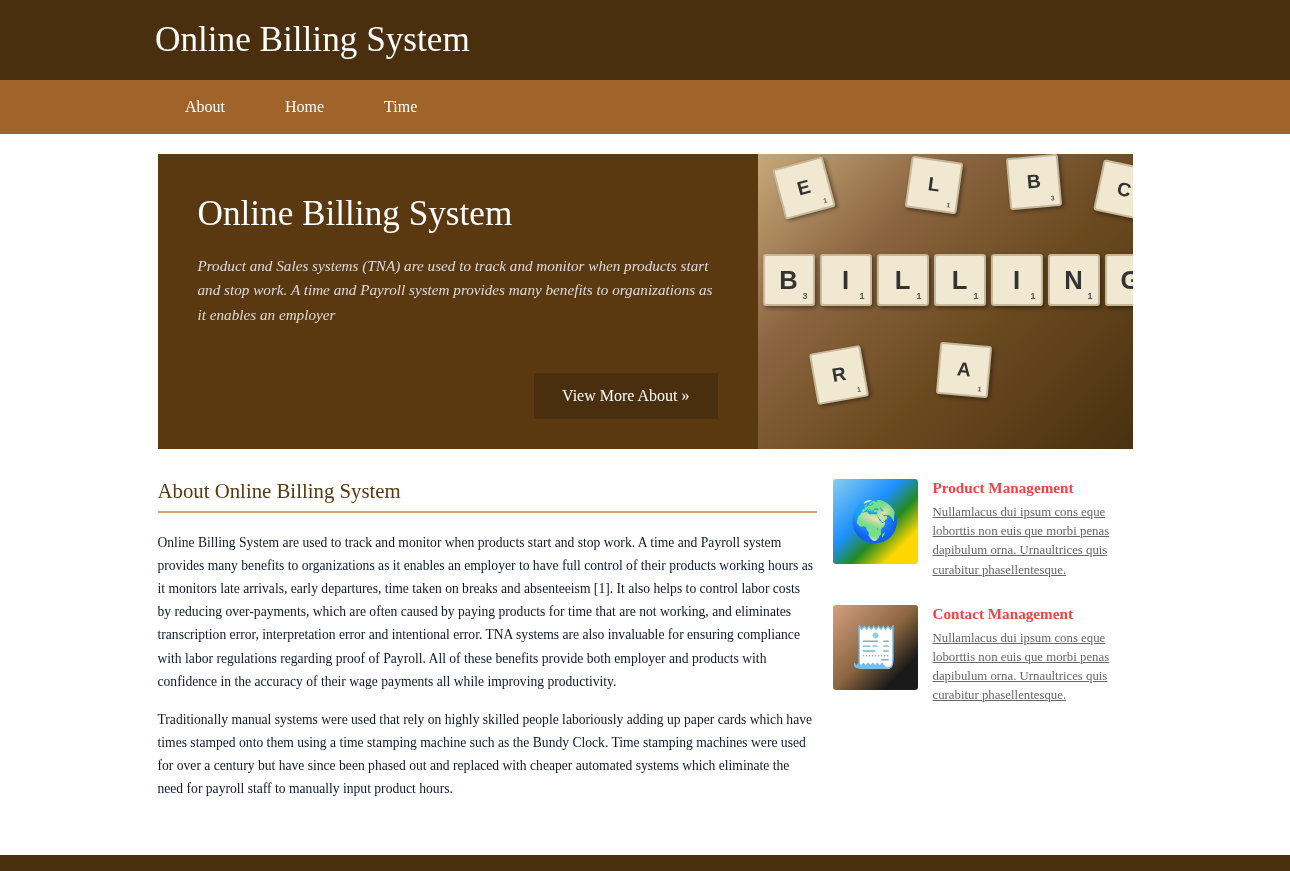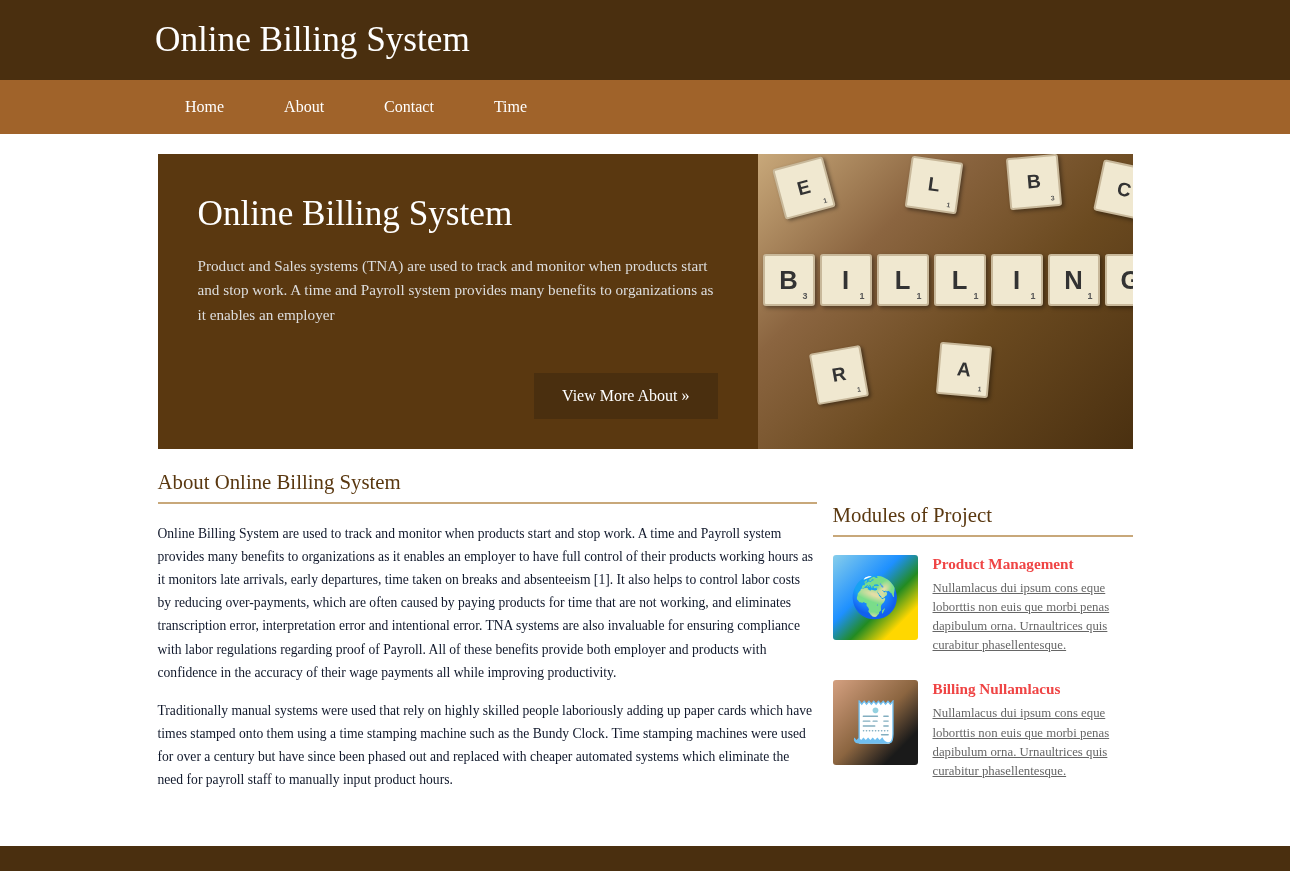--- a/index.html
+++ b/index.html
@@ -49,20 +49,21 @@
       color: #fff;
       font-size: 2.2em;
       font-weight: normal;
       margin-bottom: 20px;
     }
     #hero-left p {
       color: #ddd;
       font-size: 0.95em;
       line-height: 1.6;
       flex: 1;
+      font-style: italic;
     }
     #hero-btn {
       margin-top: 20px;
       align-self: flex-end;
     }
     #hero-btn button {
       background-color: #4a2f0f;
       color: #fff;
       border: none;
       padding: 14px 28px;
@@ -105,24 +106,23 @@
       position: absolute;
       bottom: 3px;
       right: 5px;
       font-size: 0.35em;
       color: #555;
     }
 
     
     #main {
       width: 975px;
-      margin: 21px auto;
+      margin: 30px auto;
       display: flex;
       gap: 16px;
-      align-items: flex-end;
     }
     #about-section {
       flex: 1;
     }
     #about-section h3 {
       color: #5a3810;
       font-size: 1.3em;
       font-weight: normal;
       border-bottom: 2px solid #c8a87a;
       padding-bottom: 8px;
@@ -197,23 +197,22 @@
     }
   </style>
 </head>
 <body>
 
 <div id="header">
   <h1>Online Billing System</h1>
 </div>
 
 <div id="nav">
+  <div class="nav-item">About</div>
   <div class="nav-item">Home</div>
-  <div class="nav-item">About</div>
-  <div class="nav-item">Contact</div>
   <div class="nav-item">Time</div>
 </div>
 
 <div id="hero">
   <div id="hero-left">
     <h2>Online Billing System</h2>
     <p>Product and Sales systems (TNA) are used to track and monitor when products start and stop work. A time and Payroll system provides many benefits to organizations as it enables an employer</p>
     <div id="hero-btn">
       <button>View More About »</button>
     </div>
@@ -242,38 +241,37 @@
 
 <div id="main">
 
   <div id="about-section">
     <h3>About Online Billing System</h3>
     <p>Online Billing System are used to track and monitor when products start and stop work. A time and Payroll system provides many benefits to organizations as it enables an employer to have full control of their products working hours as it monitors late arrivals, early departures, time taken on breaks and absenteeism [1]. It also helps to control labor costs by reducing over-payments, which are often caused by paying products for time that are not working, and eliminates transcription error, interpretation error and intentional error. TNA systems are also invaluable for ensuring compliance with labor regulations regarding proof of Payroll. All of these benefits provide both employer and products with confidence in the accuracy of their wage payments all while improving productivity.</p>
     <p>Traditionally manual systems were used that rely on highly skilled people laboriously adding up paper cards which have times stamped onto them using a time stamping machine such as the Bundy Clock. Time stamping machines were used for over a century but have since been phased out and replaced with cheaper automated systems which eliminate the need for payroll staff to manually input product hours.</p>
   </div>
 
   <div id="modules-section">
-    <h3>Modules of Project</h3>
 
     <div class="module-item">
       <div class="module-img module-img-product">
         🌍
       </div>
       <div class="module-info">
         <h4>Product Management</h4>
         <p>Nullamlacus dui ipsum cons eque loborttis non euis que morbi penas dapibulum orna. Urnaultrices quis curabitur phasellentesque.</p>
       </div>
     </div>
 
     <div class="module-item">
       <div class="module-img module-img-billing">
         🧾
       </div>
       <div class="module-info">
-        <h4>Billing Nullamlacus</h4>
+        <h4>Contact Management</h4>
         <p>Nullamlacus dui ipsum cons eque loborttis non euis que morbi penas dapibulum orna. Urnaultrices quis curabitur phasellentesque.</p>
       </div>
     </div>
   </div>
 </div>
 
 <div id="footer">
   
 </div>
 

